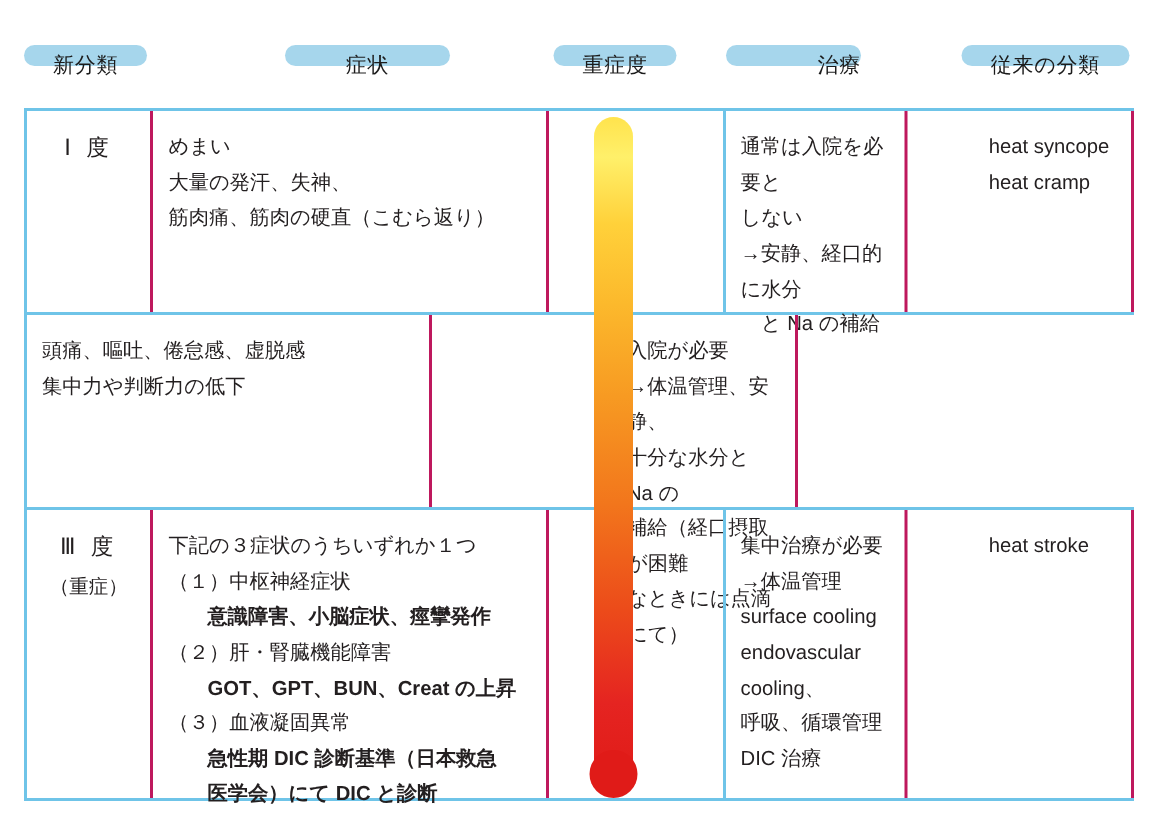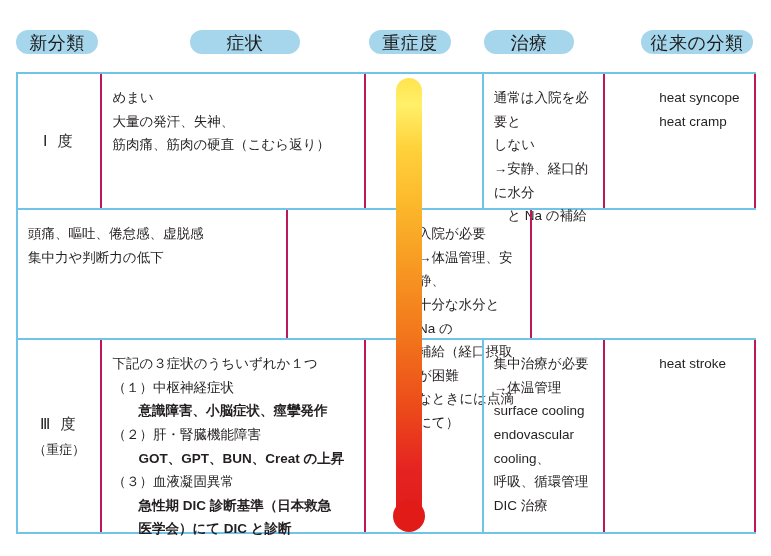--- a/index.html
+++ b/index.html
@@ -19,33 +19,33 @@
   
   .header-row {
     position: absolute;
     top: 30px;
     left: 0;
     width: 771px;
     height: 30px;
   }
   .pill {
     position: absolute;
-    height: 24px;
+    height: 14px;
     line-height: 26px;
     text-align: center;
     border-radius: 13px;
     background: #a6d6ec;
     color: #1b1b1b;
-    font-size: 18px;
+    font-size: 14px;
     letter-spacing: 0.5px;
   }
   .pill.p1 { left: 16px;  width: 82px; }
   .pill.p2 { left: 190px; width: 110px; }
   .pill.p3 { left: 369px; width: 82px; }
-  .pill.p4 { left: 484px; width: 90px; }
+  .pill.p4 { left: 484px; width: 90px; text-align: right; }
   .pill.p5 { left: 641px; width: 112px; }
 
   
   .table {
     position: absolute;
     left: 16px;
     top: 72px;
     width: 740px;
     border-top: 2px solid #6fc4e8;
     border-left: 2px solid #6fc4e8;
@@ -56,21 +56,21 @@
     border-bottom: 2px solid #6fc4e8;
     box-sizing: border-box;
   }
   .cell {
     border-right: 2px solid #be185d;
     box-sizing: border-box;
     padding: 12px 10px;
     font-size: 13.5px;
     line-height: 1.75;
   }
-  .c-grade    { width: 86px;  text-align: center; display: flex; align-items: center; justify-content: center; flex-direction: column; }
+  .c-grade    { width: 86px;  text-align: center; display: flex; align-items: center; justify-content: flex-start; flex-direction: column; }
   .c-symptom  { width: 270px; }
   .c-severity { width: 120px; position: relative; border-right: 2px solid #6fc4e8; }
   .c-treat    { width: 124px; }
   .c-old      { width: 109px; margin-left: 44px; }
 
   .row.r1 { height: 136px; }
   .row.r2 { height: 130px; }
   .row.r3 { height: 194px; }
 
   .grade-main { font-size: 15px; letter-spacing: 3px; }

